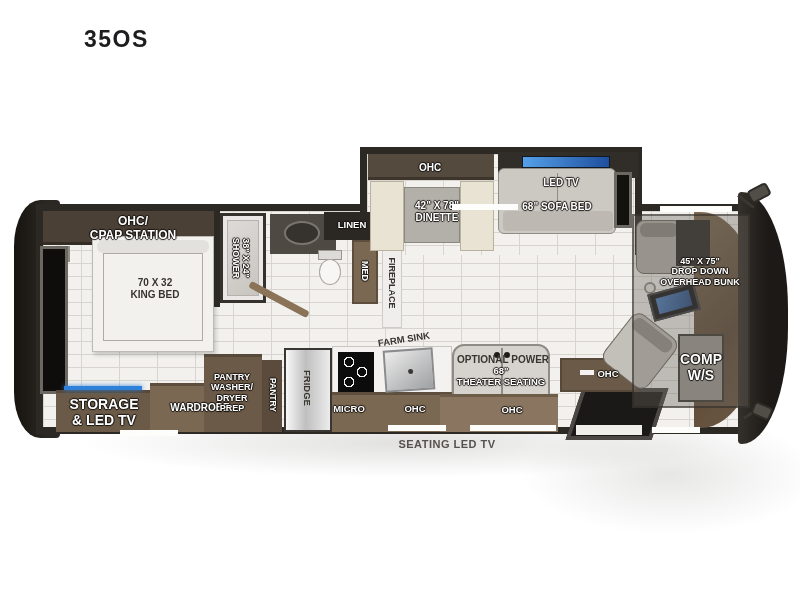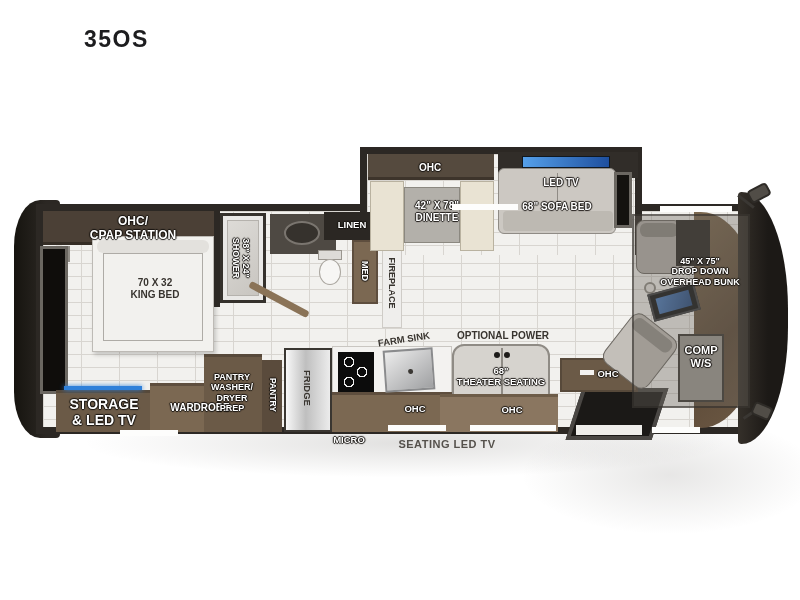--- a/index.html
+++ b/index.html
@@ -142,33 +142,33 @@
   .l-king{left:155px;top:288px;}
   .l-storage{left:104px;top:412px;font-size:14px;}
   .l-wardrobe{left:200px;top:408px;}
   .l-shower{left:241px;top:258px;font-size:9px;}
   .l-linen{left:352px;top:225px;font-size:9.5px;}
   .l-med{left:365px;top:271px;font-size:9px;}
   .l-fireplace{left:392px;top:283px;font-size:9px;}
   .l-pantrywd{left:232px;top:393px;font-size:9px;}
   .l-pantry{left:272px;top:395px;font-size:8.5px;}
   .l-fridge{left:307px;top:388px;font-size:9.5px;}
-  .l-micro{left:349px;top:409px;font-size:9.5px;margin-top:31px;}
+  .l-micro{left:349px;top:409px;font-size:9.5px;}
   .l-farmsink{left:404px;top:340px;font-size:9.5px;}
   .l-kohc{left:415px;top:409px;font-size:9.5px;}
   .l-sohc{left:430px;top:168px;}
   .l-dinette{left:437px;top:211px;}
   .l-ledtv{left:561px;top:183px;}
   .l-sofa{left:557px;top:207px;}
-  .l-optpower{left:503px;top:336px;}
+  .l-optpower{left:503px;top:360px;}
   .l-theater{left:501px;top:377px;font-size:9.5px;}
   .l-tohc{left:512px;top:410px;font-size:9.5px;}
   .l-dohc{left:608px;top:374px;font-size:9.5px;}
   .l-bunk{left:700px;top:272px;font-size:9px;z-index:7;}
-  .l-comp{left:701px;top:357px;font-size:11px;}
+  .l-comp{left:701px;top:367px;font-size:14px;}
   .l-exttv{left:447px;top:444px;font-size:11px;color:#55514c;letter-spacing:.5px;text-align:center;}
 </style>
 </head>
 <body>
 
 <div id="stage">
   <div class="title">35OS</div>
 
   <div class="shadow-main"></div>
   <div class="shadow-front"></div>

